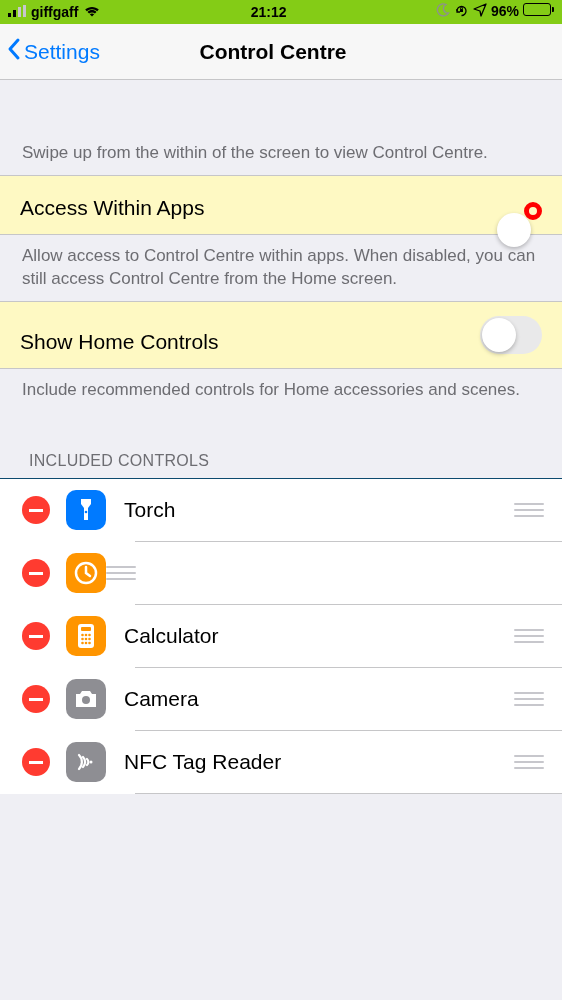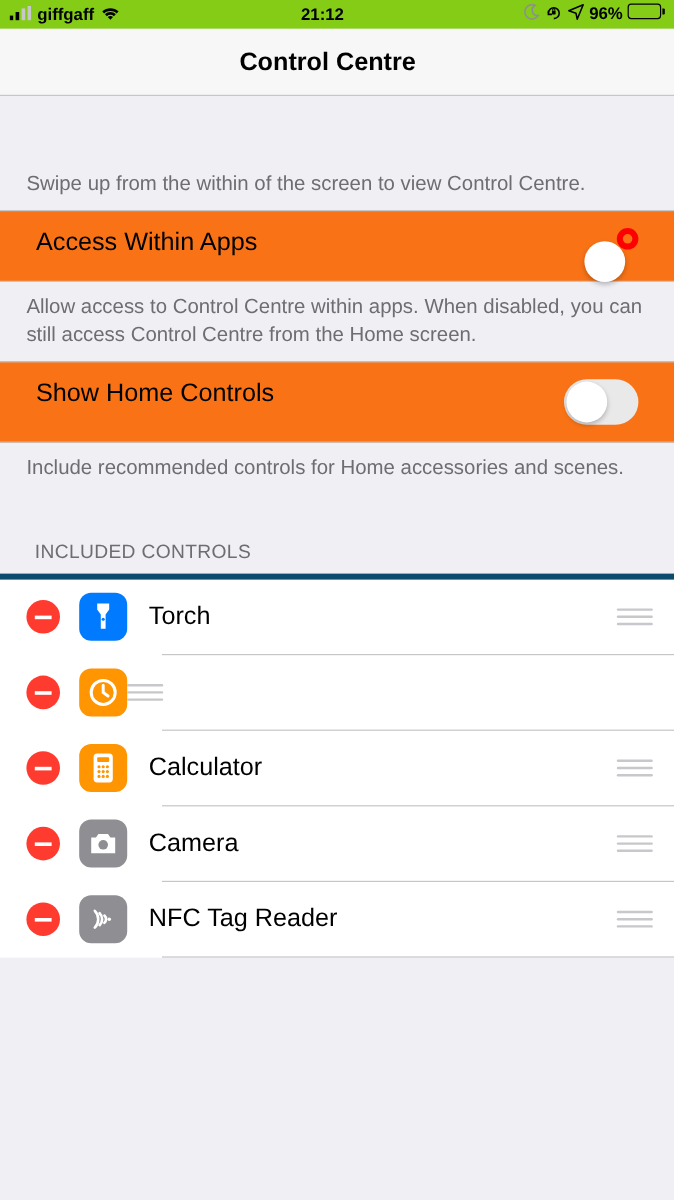--- a/index.html
+++ b/index.html
@@ -55,26 +55,26 @@
       line-height: 1.35;
     }
     .section-descr.top { padding-top: 62px; }
     .section-header {
       padding: 40px 20px 8px 29px;
       font-size: 16px;
       color: #6d6d72;
       letter-spacing: 0.3px;
     }
     .cell {
-      background: #f97316;
+      background: #fef9c3;
       border-top: 1px solid #c6c6c8;
       border-bottom: 1px solid #c6c6c8;
       display: flex;
-      align-items: flex-start;
-      padding: 14px 30px;
+      align-items: flex-end;
+      padding: 14px 20px;
       min-height: 60px;
     }
     .cell-label {
       font-size: 21px;
       color: #000;
       flex: 1;
     }
     .switch {
       width: 62px;
       height: 38px;
@@ -95,21 +95,21 @@
     }
     .switch.on .switch-knob { right: 2px; }
     .switch.off .switch-knob { left: 2px; }
     .highlight-box {
       border: 5px solid #ff0000;
       border-radius: 14px;
       padding: 4px 4px;
     }
     .list {
       background: #fff;
-      border-top: 5px solid #0c4a6e;
+      border-top: 1px solid #0c4a6e;
     }
     .list-row {
       display: flex;
       align-items: center;
       padding: 10px 18px 10px 22px;
       min-height: 63px;
       position: relative;
     }
     .list-row::after {
       content: "";
@@ -233,20 +233,28 @@
     </span>
     <span>96%</span>
     <span class="battery">
       <span class="battery-body"><span class="battery-fill"></span></span>
       <span class="battery-tip"></span>
     </span>
   </div>
 </div>
 
 <div class="nav-bar">
+  <div class="back-btn">
+    <span class="back-chevron">
+      <svg width="16" height="24" viewBox="0 0 16 24">
+          <path d="M12 3 L4 12 L12 21" fill="none" stroke="#007aff" stroke-width="3" stroke-linecap="round" stroke-linejoin="round"></path>
+        </svg>
+    </span>
+    <span>Settings</span>
+  </div>
   <div class="nav-title">Control Centre</div>
 </div>
 
 <div class="section-descr top">Swipe up from the within of the screen to view Control Centre.</div>
 
 <div class="cell">
   <span class="cell-label">Access Within Apps</span>
   <span class="highlight-box">
     <span class="switch on">
       <span class="switch-knob"></span>

